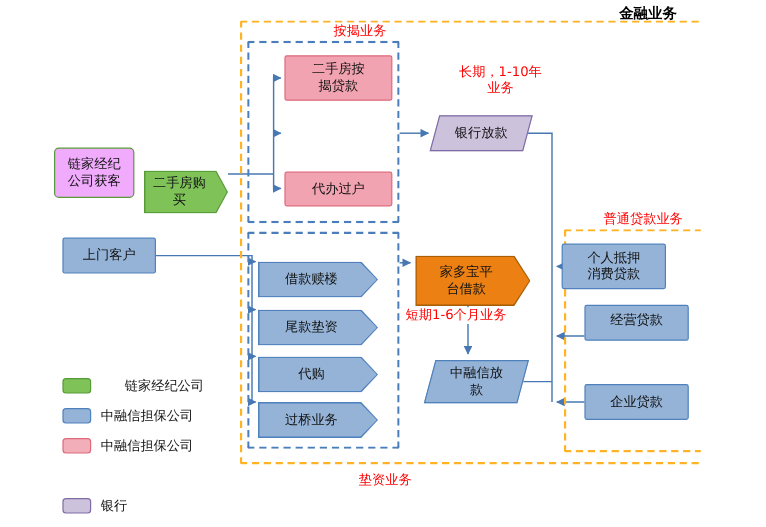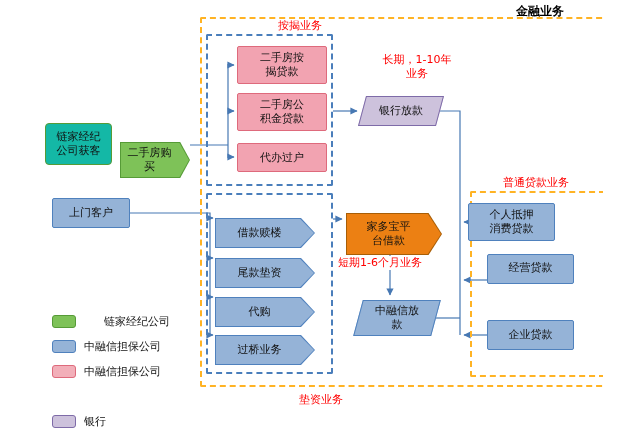--- a/index.html
+++ b/index.html
@@ -1,32 +1,32 @@
 <!DOCTYPE html>
 <html><head>
 <meta charset="utf-8">
 <style>
   html,body{margin:0;padding:0;background:#fff;}
   .canvas{
     position:relative;width:584px;height:439px;background:#fff;overflow:hidden;
-    font-family:"DejaVu Sans",sans-serif;font-size:11px;color:#111;padding-left:19px;
+    font-family:"DejaVu Sans",sans-serif;font-size:11px;color:#111;
   }
   .connectors{position:absolute;left:0;top:0;width:638px;height:439px;}
   
   .dash{position:absolute;background:transparent;border-radius:2px;}
   .dash-orange{border:2px dashed #FFB324;}
   .dash-blue{border:2px dashed #4A7EBB;}
   
   .title-lbl{position:absolute;font-weight:bold;font-size:12px;color:#000;}
   .red-lbl{position:absolute;color:#FF0000;font-weight:normal;font-size:11px;background:#fff;padding:0 2px;line-height:1.25;white-space:pre-line;text-align:center;}
   
   .box{position:absolute;border:1px solid;border-radius:2px;display:flex;align-items:center;justify-content:center;text-align:center;line-height:1.25;padding:1px 2px;box-sizing:border-box;white-space:pre-line;}
   .box.pink{background:#F2A3B1;border-color:#DE6A7C;}
   .box.blue{background:#95B3D7;border-color:#4F81BD;}
-  .box.green{background:#14b8a6;border-color:#569B37;border-radius:4px;}
+  .box.green{background:#f0abfc;border-color:#569B37;border-radius:4px;}
   
   .pent{position:absolute;margin-top:15px;}
   .pent .edge{position:absolute;inset:0;clip-path:polygon(0 0,86% 0,100% 50%,86% 100%,0 100%);}
   .pent .fill{position:absolute;inset:1px;clip-path:polygon(0 0,86% 0,100% 50%,86% 100%,0 100%);}
   .pent.blue .edge{background:#4F81BD;}
   .pent.blue .fill{background:#95B3D7;}
   .pent.green .edge{background:#569B37;}
   .pent.green .fill{background:#7EC258;}
   .pent.orange .edge{background:#A85E06;}
   .pent.orange .fill{background:#EC8013;}
@@ -79,22 +79,20 @@
     </g>
   </svg>
 
   <div class="title-lbl" style="left:516px;top:3px;">金融业务</div>
   <div class="dash dash-orange" style="left:200px;top:17px;width:408px;height:366px;"></div>
 
   <div class="red-lbl" style="left:276px;top:19px;">按揭业务</div>
   <div class="dash dash-blue" style="left:206px;top:34px;width:123px;height:148px;"></div>
   <div class="box pink" style="left:237px;top:46px;width:90px;height:38px;">二手房按
 揭贷款</div>
-  <div class="box pink" style="left:237px;top:93px;width:90px;height:38px;">二手房公
-积金贷款</div>
   <div class="box pink" style="left:237px;top:143px;width:90px;height:29px;">代办过户</div>
 
   <div class="dash dash-blue" style="left:206px;top:193px;width:123px;height:177px;"></div>
   <div class="pent blue" style="left:215px;top:203px;width:100px;height:30px;">
     <div class="edge"></div>
       <div class="fill"></div>
     <span class="node-text">借款赎楼</span>
   </div>
   <div class="pent blue" style="left:215px;top:243px;width:100px;height:30px;">
     <div class="edge"></div>

